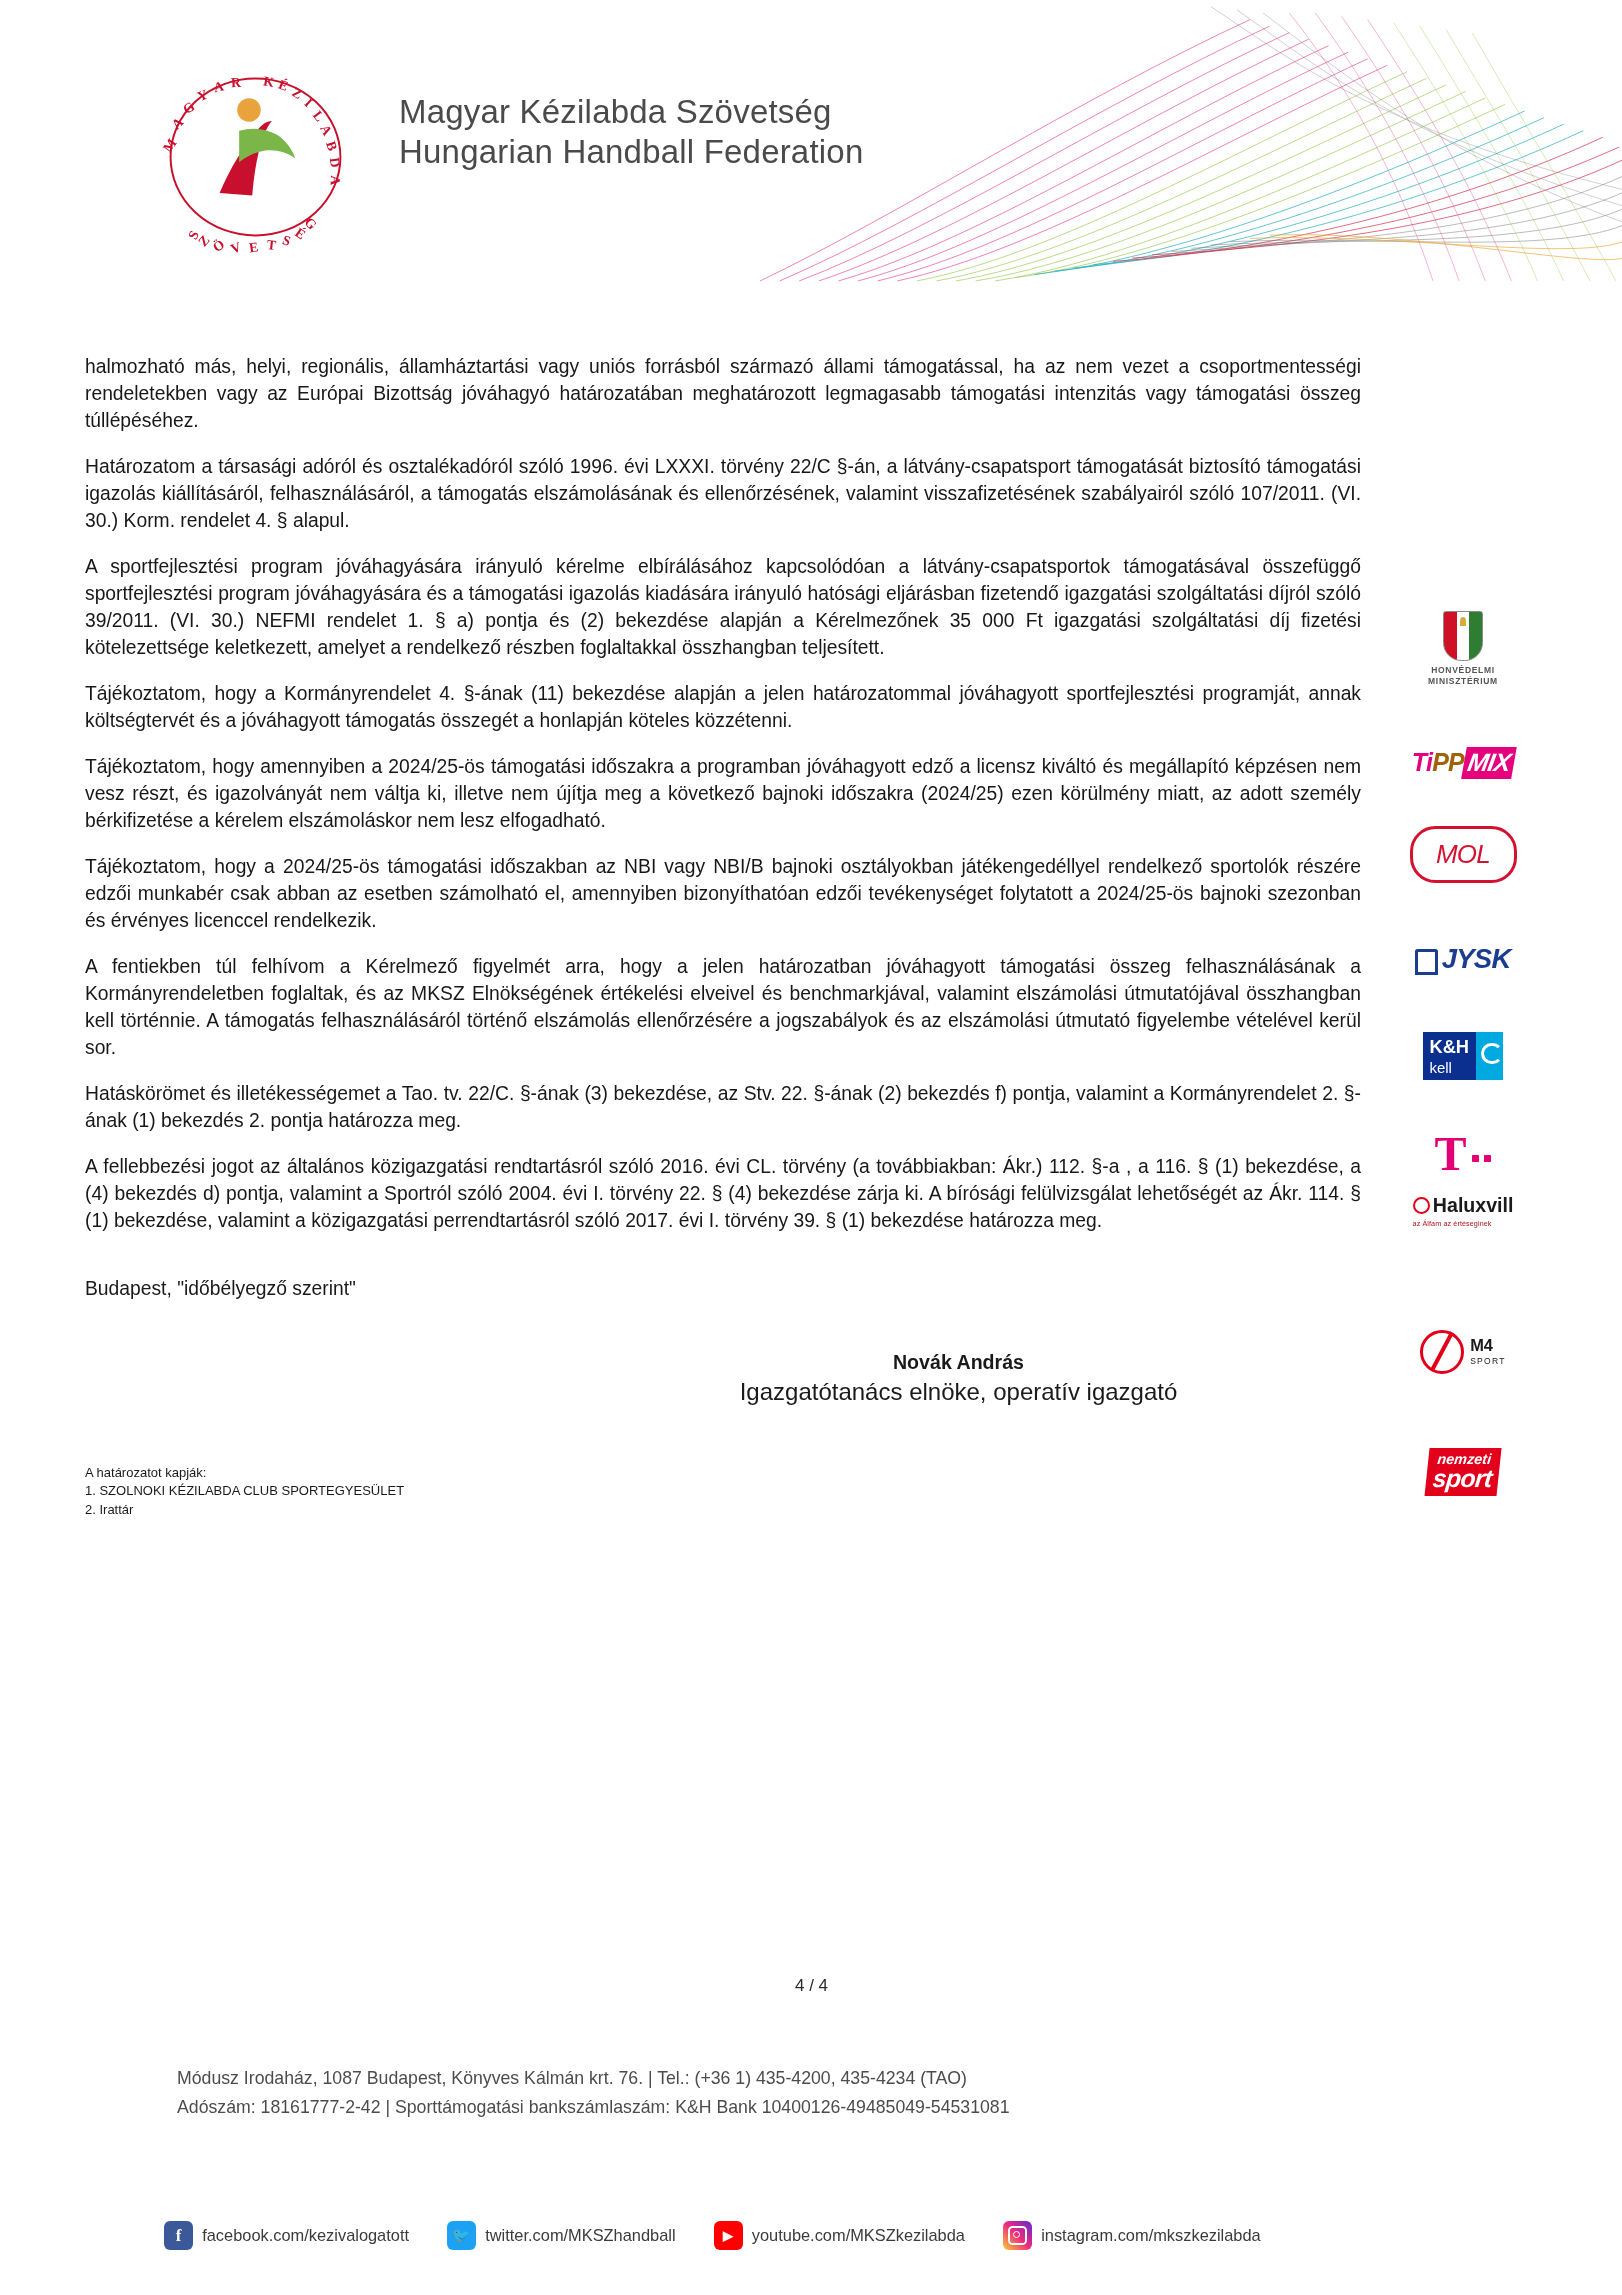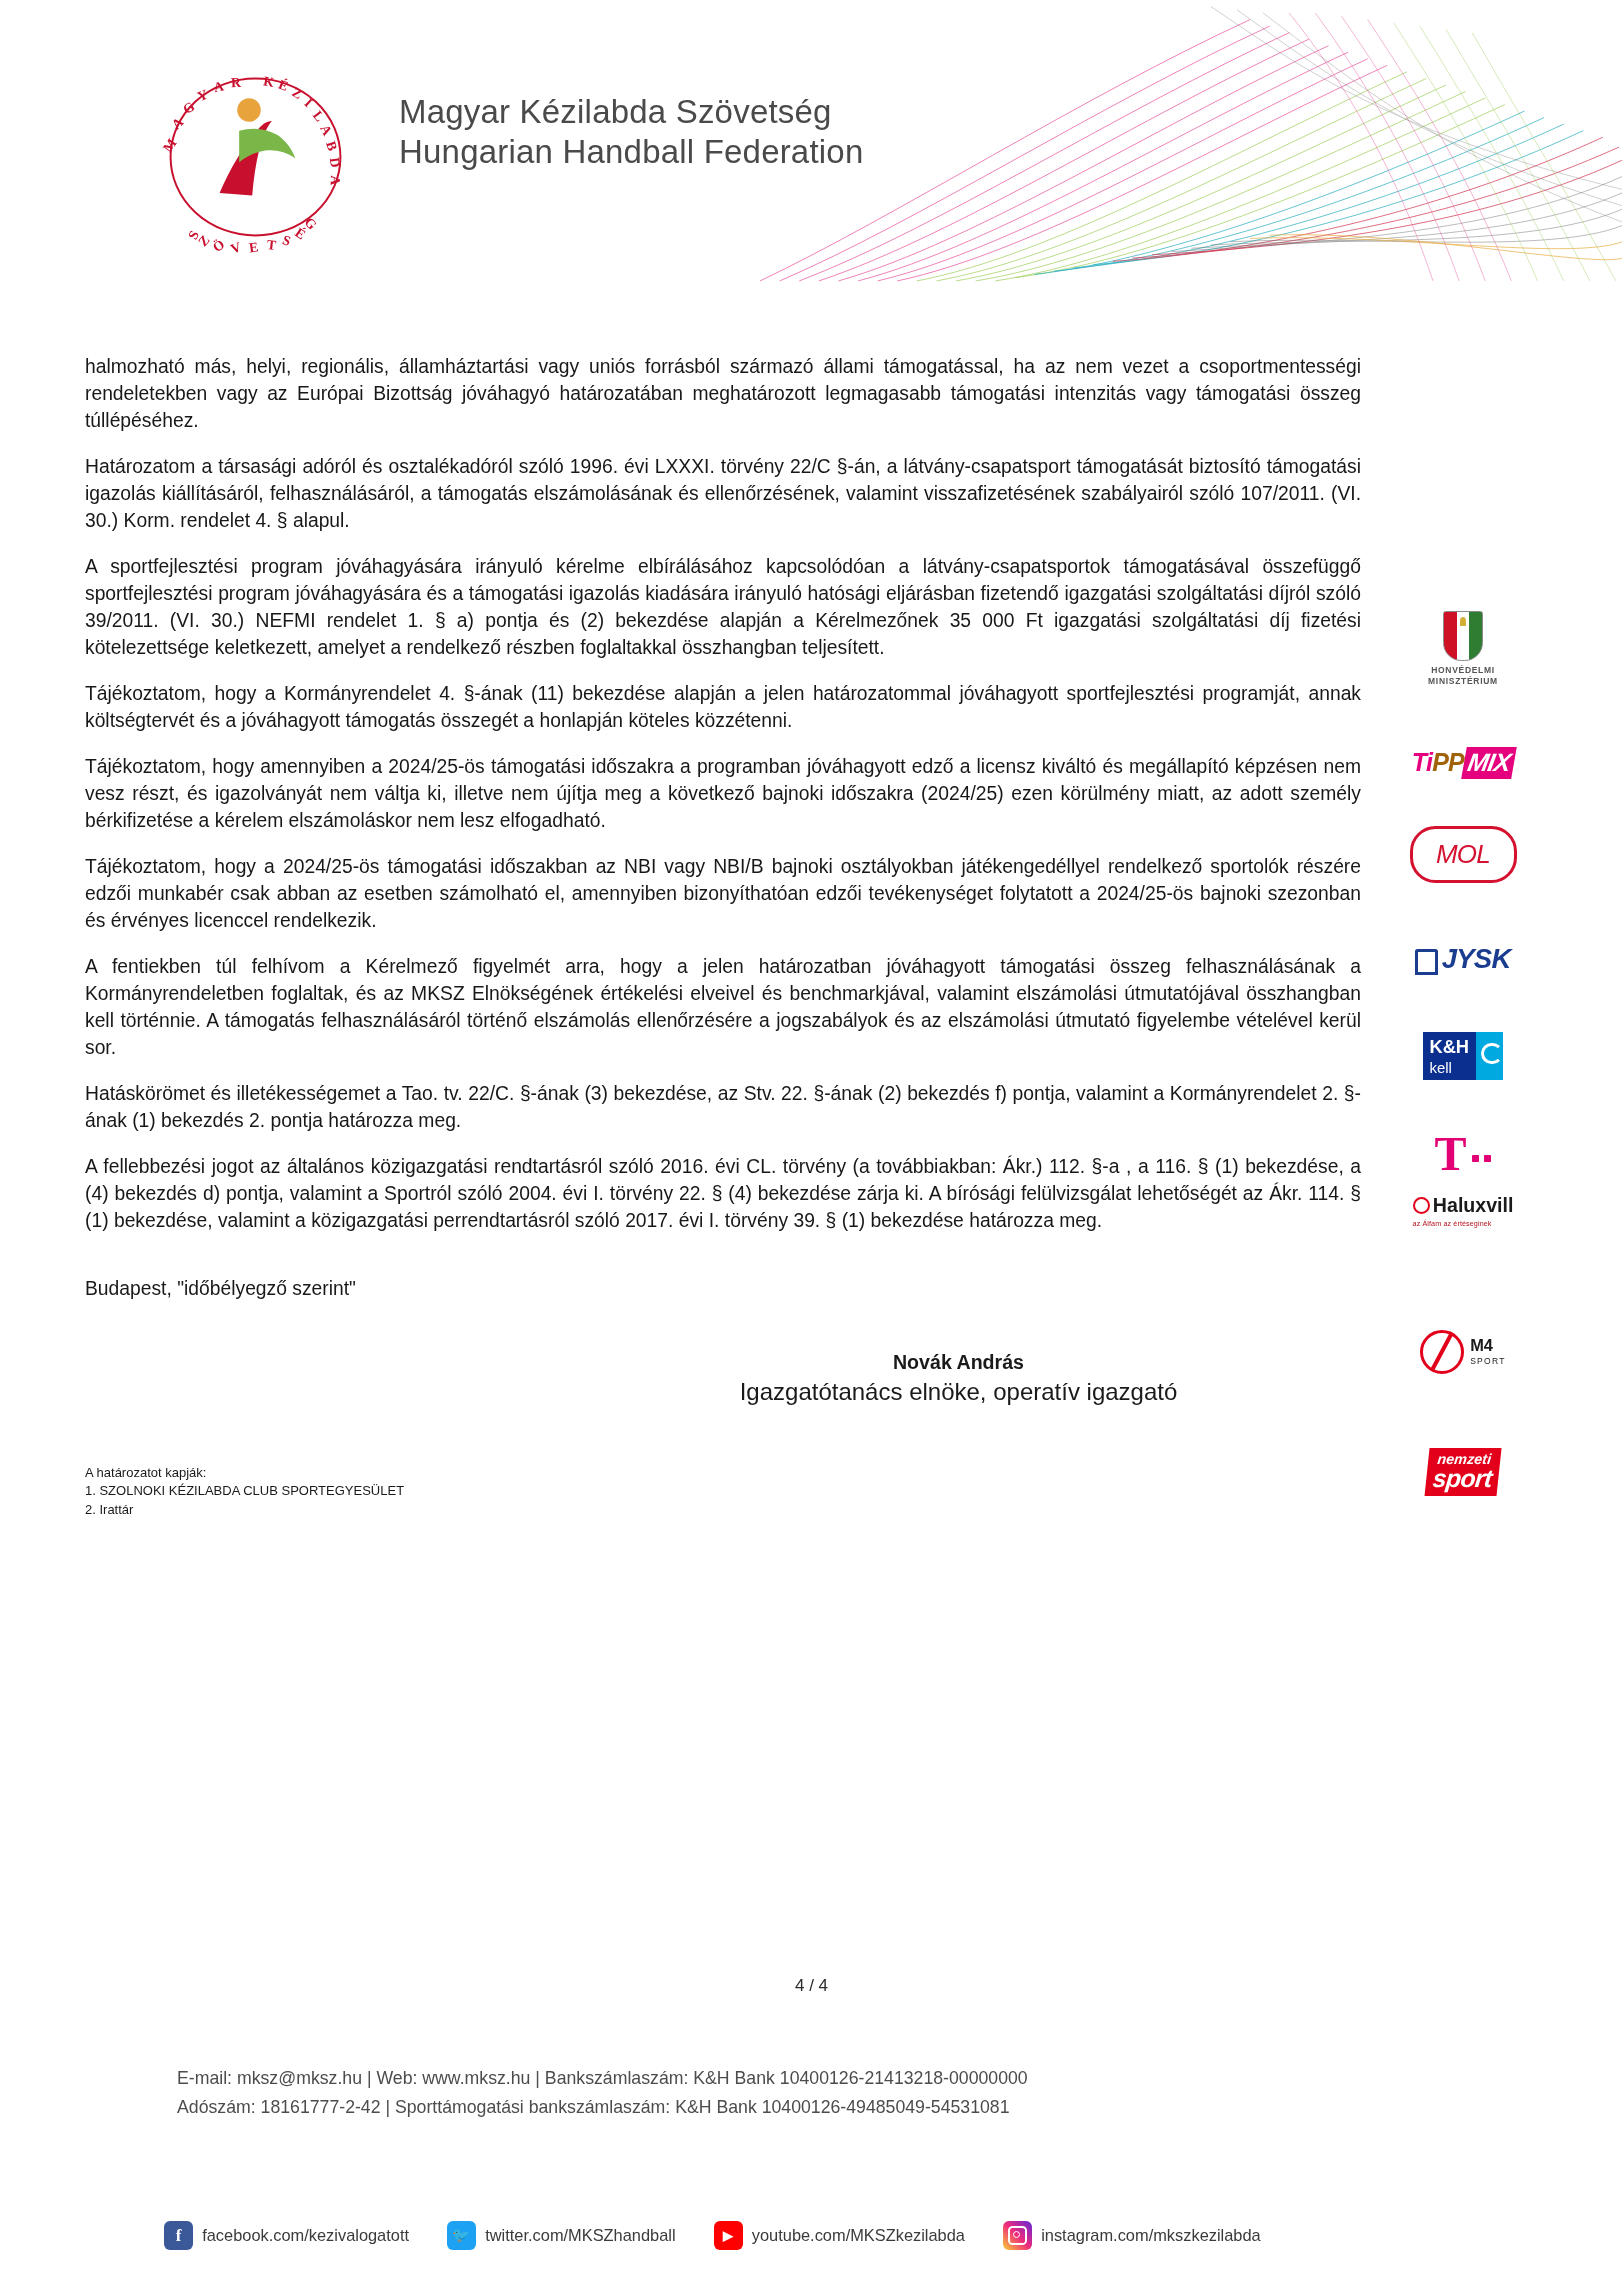--- a/index.html
+++ b/index.html
@@ -551,21 +551,21 @@
       <div class="n1">nemzeti</div>
       <div class="n2">sport</div>
     </div>
   </div>
 </div>
 
 <div class="page-num">4 / 4</div>
 
 <div class="footer">
   <div class="footer-lines">
-    <div>E-mail: mksz@mksz.hu | Web: www.mksz.hu | Bankszámlaszám: K&amp;H Bank 10400126-21413218-00000000</div>
+    <div>Módusz Irodaház, 1087 Budapest, Könyves Kálmán krt. 76. | Tel.: (+36 1) 435-4200, 435-4234 (TAO)</div>
     <div>Adószám: 18161777-2-42 | Sporttámogatási bankszámlaszám: K&amp;H Bank 10400126-49485049-54531081</div>
   </div>
 
   <div class="social-bar">
     <div class="social">
       <span class="sic sic-fb">f</span>
       <span>facebook.com/kezivalogatott</span>
     </div>
     <div class="social">
       <span class="sic sic-tw">🐦</span>

